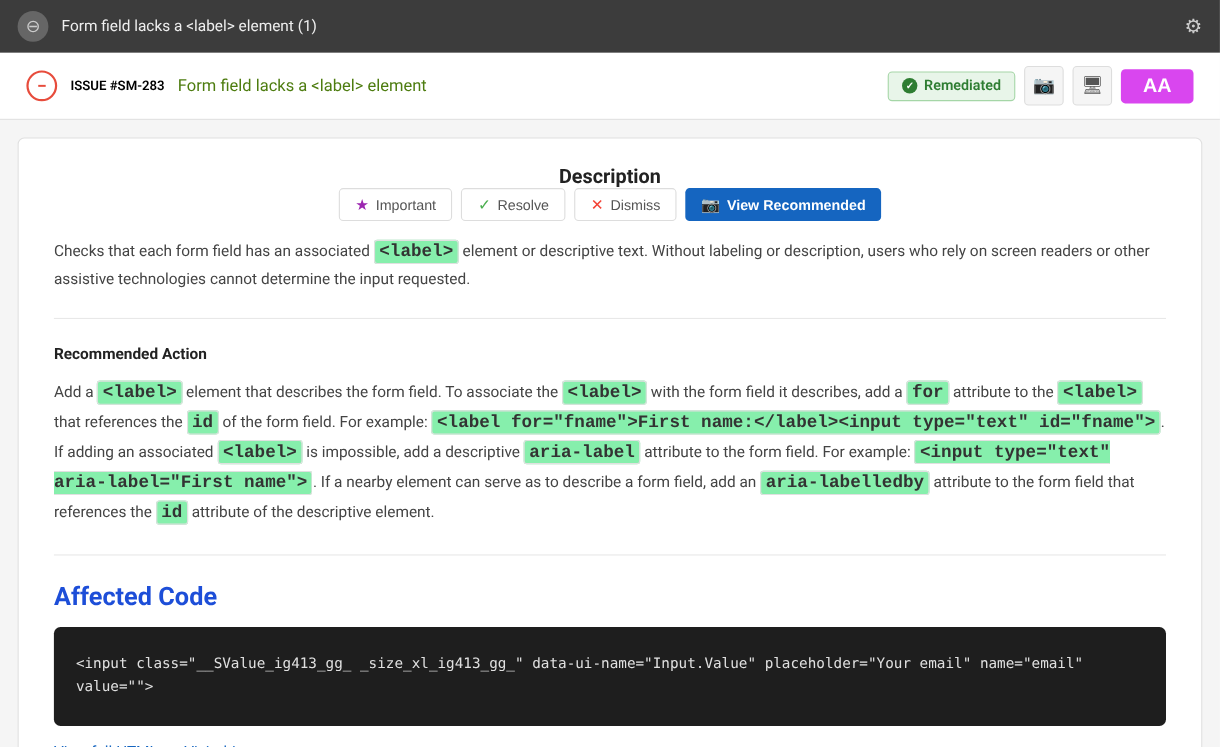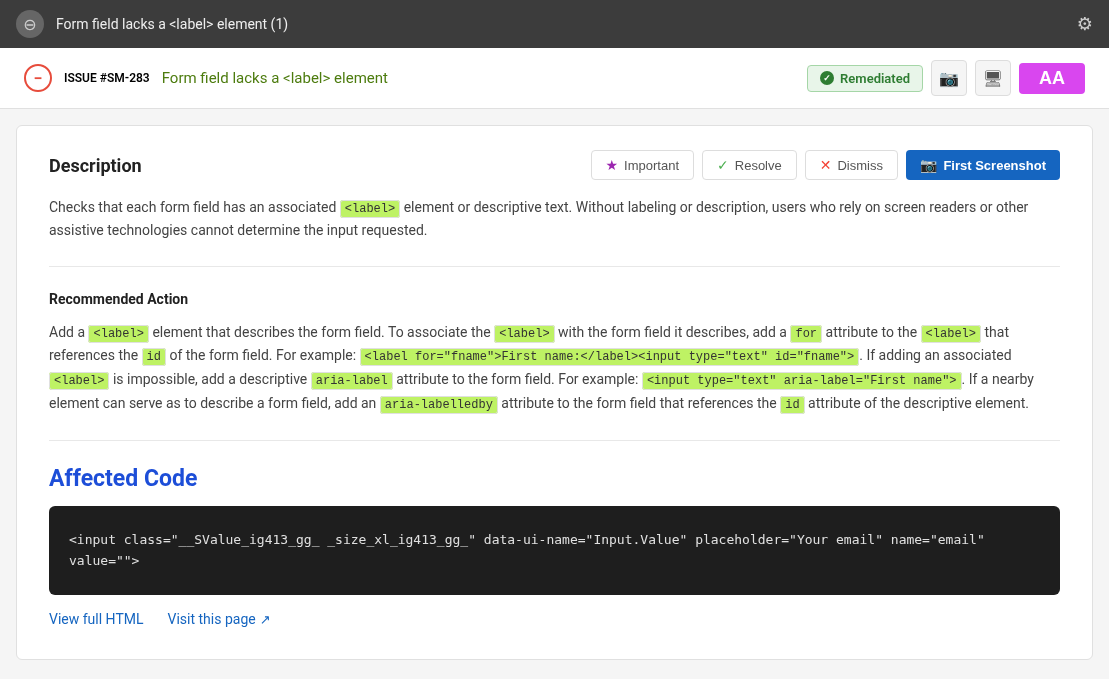--- a/index.html
+++ b/index.html
@@ -80,20 +80,21 @@
       border: 1px solid #e0e0e0;
       padding: 24px 32px 32px;
     }
 
     
     .section-header {
       display: flex;
       align-items: center;
       justify-content: space-between;
       margin-bottom: 16px;
+      flex-direction: column;
     }
     .section-title {
       font-size: 18px;
       font-weight: 700;
       color: #222;
     }
     .action-buttons { display: flex; gap: 8px; }
 
     .btn-important {
       display: flex; align-items: center; gap: 6px;
@@ -121,24 +122,25 @@
       background: #1565c0; color: #fff; border: none; border-radius: 4px;
       padding: 6px 14px; cursor: pointer; font-size: 13px; font-weight: 600;
     }
     .btn-screenshot .cam-icon { font-size: 14px; }
 
     .description-text {
       font-size: 14px; color: #444; line-height: 1.6;
       margin-bottom: 8px;
     }
     code {
-      background: #bef264; border: 1px solid #e0e0e0;
+      background: #86efac; border: 1px solid #e0e0e0;
       border-radius: 3px; padding: 1px 4px;
-      font-family: 'Courier New', Courier, monospace; font-size: 12px;
+      font-family: 'Courier New', Courier, monospace; font-size: 16px;
       color: #333;
+      font-weight: bold;
     }
 
     .divider { border: none; border-top: 1px solid #e8e8e8; margin: 24px 0; }
 
     
     .rec-action-title { font-size: 14px; font-weight: 700; color: #222; margin-bottom: 14px; }
     .rec-action-text { font-size: 14px; color: #444; line-height: 1.7; }
 
     
     .affected-code-title { font-size: 23px; font-weight: 700; color: #1d4ed8; margin-bottom: 14px; }
@@ -198,21 +200,21 @@
       <button class="btn-resolve">
         <span class="check-icon">✓</span>
         <span>Resolve</span>
       </button>
       <button class="btn-dismiss">
         <span class="x-icon">✕</span>
         <span>Dismiss</span>
       </button>
       <button class="btn-screenshot">
         <span class="cam-icon">📷</span>
-        <span>First Screenshot</span>
+        <span>View Recommended</span>
       </button>
     </div>
   </div>
 
   <p class="description-text">
     <span>Checks that each form field has an associated </span><code>&lt;label&gt;</code><span> element or descriptive text. Without labeling or description, users who rely on screen readers or other assistive technologies cannot determine the input requested.</span>
   </p>
 
   <hr class="divider">
 

